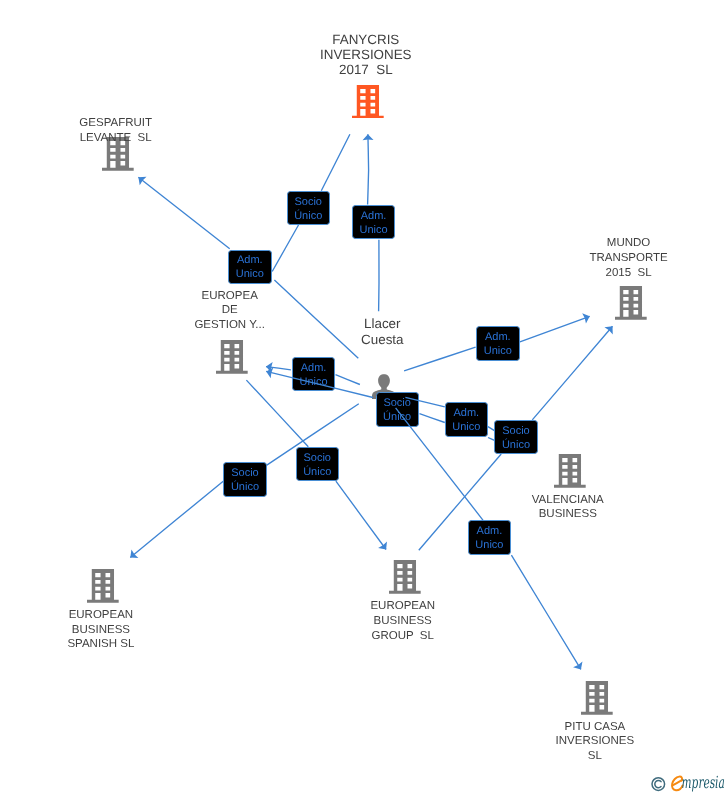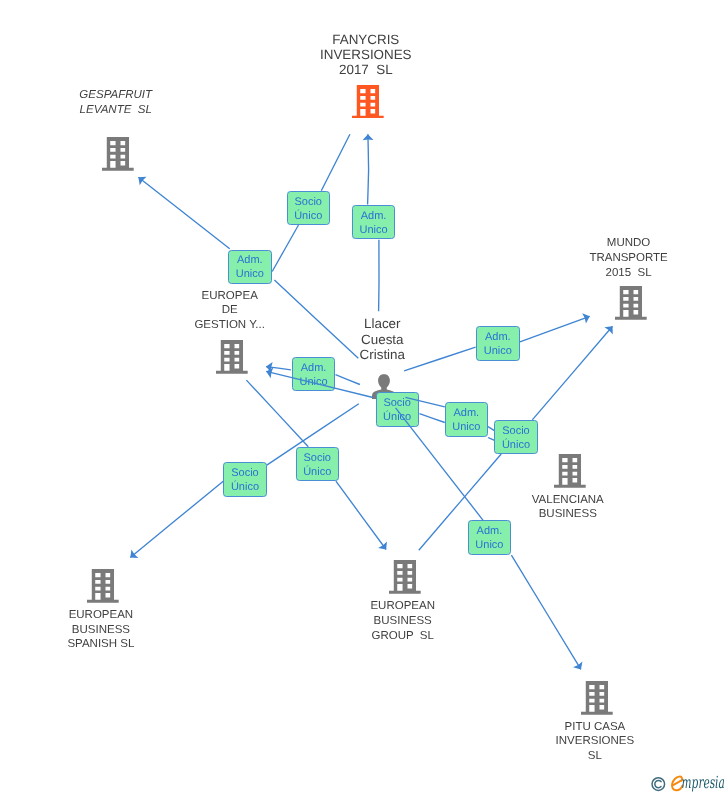--- a/index.html
+++ b/index.html
@@ -9,21 +9,21 @@
        -webkit-font-smoothing:antialiased;text-rendering:geometricPrecision;}
   #stage{position:absolute;left:0;top:0;width:728px;height:795px;}
   svg.edges{position:absolute;left:0;top:0;width:728px;height:795px;overflow:visible;}
   .node{position:absolute;}
   .node svg{display:block;}
   .nlabel{position:absolute;text-align:center;color:#404040;font-size:11.5px;
           line-height:14.8px;font-weight:400;white-space:pre;}
   .nlabel.focus{font-size:13.4px;line-height:14.9px;}
   .nlabel.person{font-size:13.4px;line-height:15.2px;}
   .lbl{position:absolute;box-sizing:border-box;border:1.45px solid #4a8fd4;border-radius:3.4px;
-       background:#86efac;color:#2a71d4;font-size:11px;line-height:13.8px;text-align:center;
+       background:#000000;color:#2a71d4;font-size:11px;line-height:13.8px;text-align:center;
        display:flex;flex-direction:column;align-items:center;justify-content:center;}
   .lbl span{display:block;white-space:nowrap;position:relative;top:1.6px;}
   .logo{position:absolute;display:flex;align-items:flex-end;}
 </style>
 </head>
 <body>
 
 <div id="stage">
   <svg class="edges" id="edgesUnder" viewBox="0 0 728 795">
       <g>
@@ -80,21 +80,21 @@
         <svg width="31.7" height="33.7" viewBox="0 0 31.7 33.7">
           <path fill="#ff5722" fill-rule="evenodd" d="M4.78 0 h22.25 v30.66 h4.67 v3.02 h-31.7 v-3.02 h4.78 z M8.24 4.01 h5.33 v4.12 h-5.33 z M18.51 4.01 h4.67 v4.12 h-4.67 z M8.24 10.88 h5.33 v3.84 h-5.33 z M18.51 10.88 h4.67 v3.84 h-4.67 z M8.24 17.74 h5.33 v3.85 h-5.33 z M18.51 17.74 h4.67 v3.85 h-4.67 z M8.24 23.95 h5.33 v6.71 h-5.33 z M18.51 23.95 h4.67 v4.60 h-4.67 z"></path>
         </svg>
       </div>
       <div class="nlabel focus" style="left: 255.8px; width: 220px; top: 33.2px;"><div>FANYCRIS</div><div>INVERSIONES</div><div>2017  SL</div></div>
       <div class="node" style="left: 102.25px; top: 137px;">
         <svg width="31.7" height="33.7" viewBox="0 0 31.7 33.7">
           <path fill="#7a7a7a" fill-rule="evenodd" d="M4.78 0 h22.25 v30.66 h4.67 v3.02 h-31.7 v-3.02 h4.78 z M8.24 4.01 h5.33 v4.12 h-5.33 z M18.51 4.01 h4.67 v4.12 h-4.67 z M8.24 10.88 h5.33 v3.84 h-5.33 z M18.51 10.88 h4.67 v3.84 h-4.67 z M8.24 17.74 h5.33 v3.85 h-5.33 z M18.51 17.74 h4.67 v3.85 h-4.67 z M8.24 23.95 h5.33 v6.71 h-5.33 z M18.51 23.95 h4.67 v4.60 h-4.67 z"></path>
         </svg>
       </div>
-      <div class="nlabel" style="left: 5.7px; width: 220px; top: 88px; font-style: italic;"><div>GESPAFRUIT</div><div>LEVANTE  SL</div></div>
+      <div class="nlabel" style="left: 5.7px; width: 220px; top: 116px;"><div>GESPAFRUIT</div><div>LEVANTE  SL</div></div>
       <div class="node" style="left: 216.25px; top: 340.2px;">
         <svg width="31.7" height="33.7" viewBox="0 0 31.7 33.7">
           <path fill="#7a7a7a" fill-rule="evenodd" d="M4.78 0 h22.25 v30.66 h4.67 v3.02 h-31.7 v-3.02 h4.78 z M8.24 4.01 h5.33 v4.12 h-5.33 z M18.51 4.01 h4.67 v4.12 h-4.67 z M8.24 10.88 h5.33 v3.84 h-5.33 z M18.51 10.88 h4.67 v3.84 h-4.67 z M8.24 17.74 h5.33 v3.85 h-5.33 z M18.51 17.74 h4.67 v3.85 h-4.67 z M8.24 23.95 h5.33 v6.71 h-5.33 z M18.51 23.95 h4.67 v4.60 h-4.67 z"></path>
         </svg>
       </div>
       <div class="nlabel" style="left: 119.7px; width: 220px; top: 288.6px;"><div>EUROPEA</div><div>DE</div><div>GESTION Y...</div></div>
       <div class="node" style="left: 615.15px; top: 286.3px;">
         <svg width="31.7" height="33.7" viewBox="0 0 31.7 33.7">
           <path fill="#7a7a7a" fill-rule="evenodd" d="M4.78 0 h22.25 v30.66 h4.67 v3.02 h-31.7 v-3.02 h4.78 z M8.24 4.01 h5.33 v4.12 h-5.33 z M18.51 4.01 h4.67 v4.12 h-4.67 z M8.24 10.88 h5.33 v3.84 h-5.33 z M18.51 10.88 h4.67 v3.84 h-4.67 z M8.24 17.74 h5.33 v3.85 h-5.33 z M18.51 17.74 h4.67 v3.85 h-4.67 z M8.24 23.95 h5.33 v6.71 h-5.33 z M18.51 23.95 h4.67 v4.60 h-4.67 z"></path>
         </svg>
@@ -122,21 +122,21 @@
         <svg width="31.7" height="33.7" viewBox="0 0 31.7 33.7">
           <path fill="#7a7a7a" fill-rule="evenodd" d="M4.78 0 h22.25 v30.66 h4.67 v3.02 h-31.7 v-3.02 h4.78 z M8.24 4.01 h5.33 v4.12 h-5.33 z M18.51 4.01 h4.67 v4.12 h-4.67 z M8.24 10.88 h5.33 v3.84 h-5.33 z M18.51 10.88 h4.67 v3.84 h-4.67 z M8.24 17.74 h5.33 v3.85 h-5.33 z M18.51 17.74 h4.67 v3.85 h-4.67 z M8.24 23.95 h5.33 v6.71 h-5.33 z M18.51 23.95 h4.67 v4.60 h-4.67 z"></path>
         </svg>
       </div>
       <div class="nlabel" style="left: 484.9px; width: 220px; top: 719.7px;"><div>PITU CASA</div><div>INVERSIONES</div><div>SL</div></div>
       <div class="node" style="left: 371.55px; top: 371.6px;">
         <svg width="24.5" height="27.2" viewBox="0 0 24.5 27.2">
           <path fill="#7a7a7a" d="M12.25 2.1 c-3.55 0-6.15 2.80-6.15 6.45 0 2.35 0.86 4.50 2.24 5.85 0.62 0.60 0.96 1.05 0.96 1.70 v1.25 c-1.10 0.62-2.85 1.00-4.45 1.35 -2.30 0.50-3.90 1.55-4.50 3.20 -0.42 1.15-0.60 2.75-0.60 5.25 h24.5 c0-2.50-0.18-4.10-0.60-5.25 -0.60-1.65-2.20-2.70-4.50-3.20 -1.60-0.35-3.35-0.73-4.45-1.35 v-1.25 c0-0.65 0.34-1.10 0.96-1.70 1.38-1.35 2.24-3.50 2.24-5.85 0-3.65-2.60-6.45-6.15-6.45 z"></path>
         </svg>
       </div>
-      <div class="nlabel person" style="left: 272.3px; width: 220px; top: 316.3px;"><div>Llacer</div><div>Cuesta</div><div>Cristina</div></div>
+      <div class="nlabel person" style="left: 272.3px; width: 220px; top: 316.3px;"><div>Llacer</div><div>Cuesta</div></div>
     </div>
   <div id="rels">
       <div class="lbl" style="left: 286.6px; top: 191px; width: 43.3px; height: 34.2px;">
         <span>Socio</span>
         <span>Único</span>
       </div>
       <div class="lbl" style="left: 351.7px; top: 205px; width: 43.8px; height: 34.2px;">
         <span>Adm.</span>
         <span>Unico</span>
       </div>

